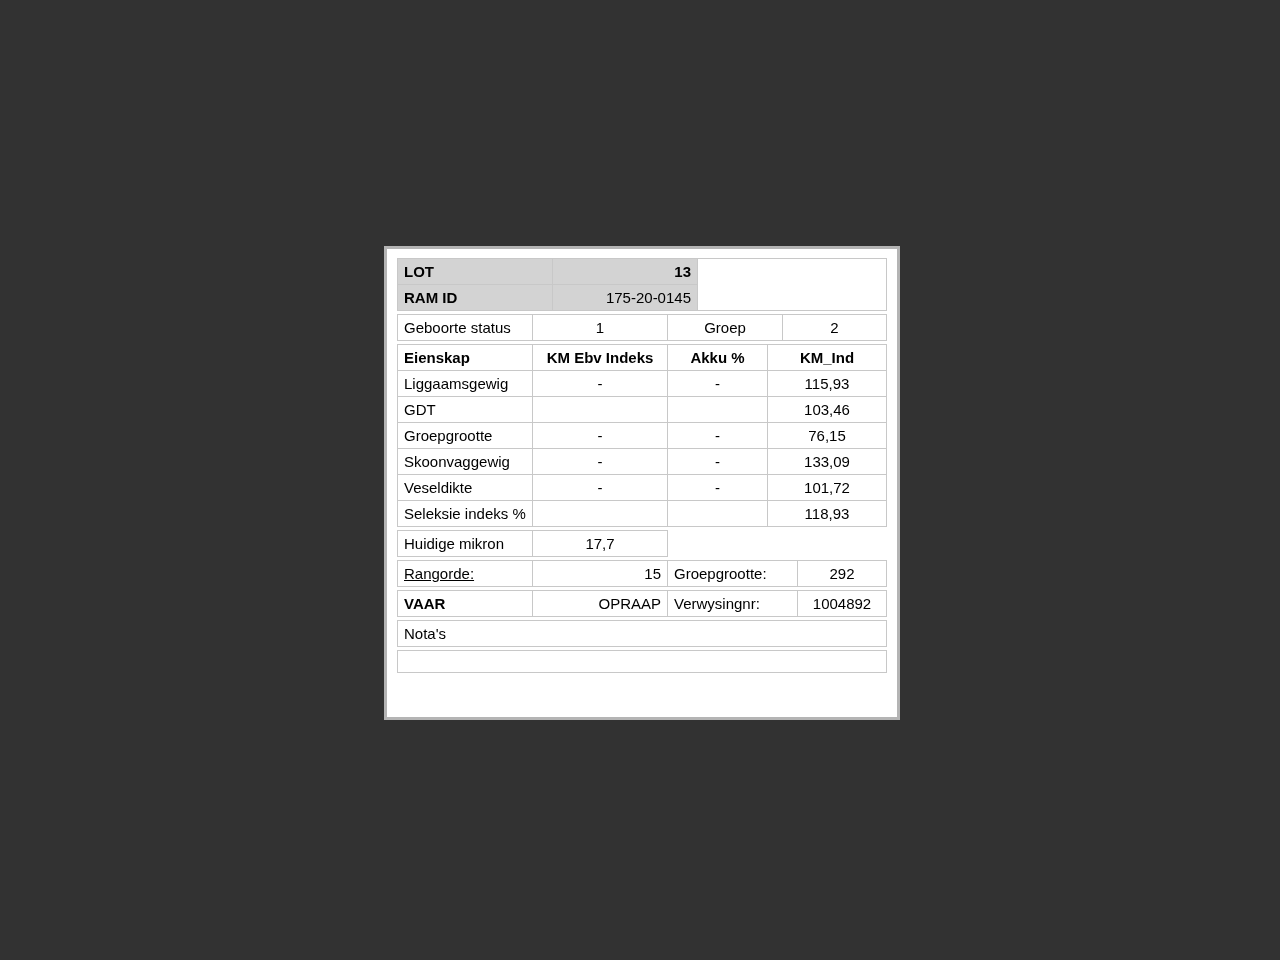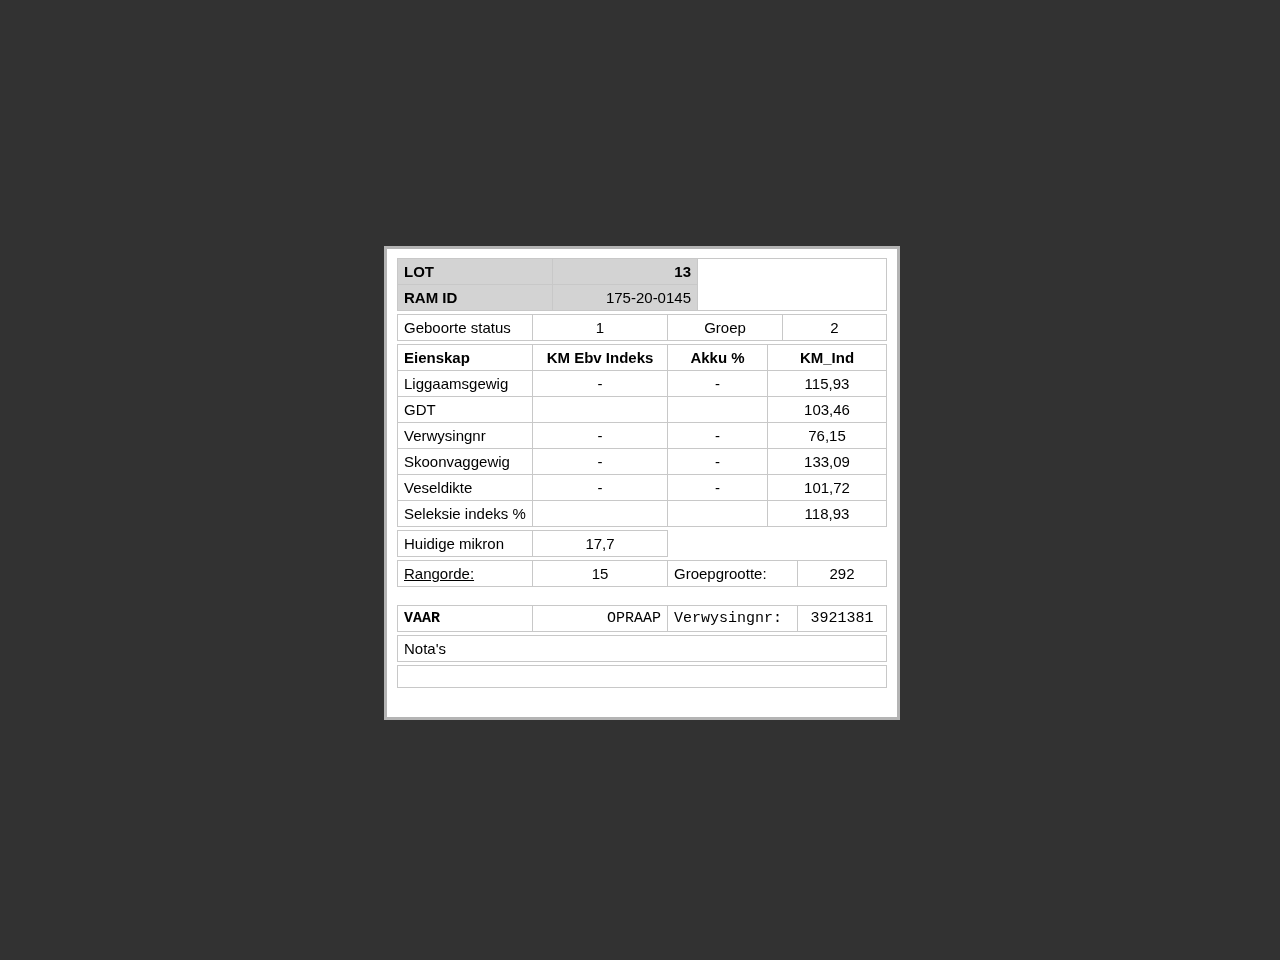--- a/index.html
+++ b/index.html
@@ -103,21 +103,21 @@
           <td class="c">-</td>
           <td class="c">115,93</td>
         </tr>
         <tr class="tall">
           <td class="l">GDT</td>
           <td class="c"></td>
           <td class="c"></td>
           <td class="c">103,46</td>
         </tr>
         <tr class="tall">
-          <td class="l">Verwysingnr</td>
+          <td class="l">Groepgrootte</td>
           <td class="c">-</td>
           <td class="c">-</td>
           <td class="c">76,15</td>
         </tr>
         <tr class="tall">
           <td class="l">Skoonvaggewig</td>
           <td class="c">-</td>
           <td class="c">-</td>
           <td class="c">133,09</td>
         </tr>
@@ -143,34 +143,34 @@
           <td class="c" style="width:135px;">17,7</td>
           <td style="border:none;background:#fff;"></td>
         </tr>
       </tbody>
         </table>
 
       <table class="grid" style="margin-top:3px;">
         <tbody>
             <tr>
           <td class="l" style="width:135px;text-decoration:underline;">Rangorde:</td>
-          <td class="c" style="width:135px;">15</td>
+          <td class="c" style="width:135px;text-align:right;">15</td>
           <td class="l" style="width:130px;">Groepgrootte:</td>
           <td class="c">292</td>
         </tr>
       </tbody>
         </table>
 
-      <table class="grid" style="margin-top:18px;font-family:Liberation Mono, monospace;">
+      <table class="grid" style="margin-top:3px;">
         <tbody>
             <tr>
           <td class="b l" style="width:135px;">VAAR</td>
           <td class="r" style="width:135px;">OPRAAP</td>
           <td class="l" style="width:130px;">Verwysingnr:</td>
-          <td class="c">3921381</td>
+          <td class="c">1004892</td>
         </tr>
       </tbody>
         </table>
 
       <table class="grid" style="margin-top:3px;">
         <tbody>
             <tr class="nota-row">
           <td class="l">Nota's</td>
         </tr>
       </tbody>

